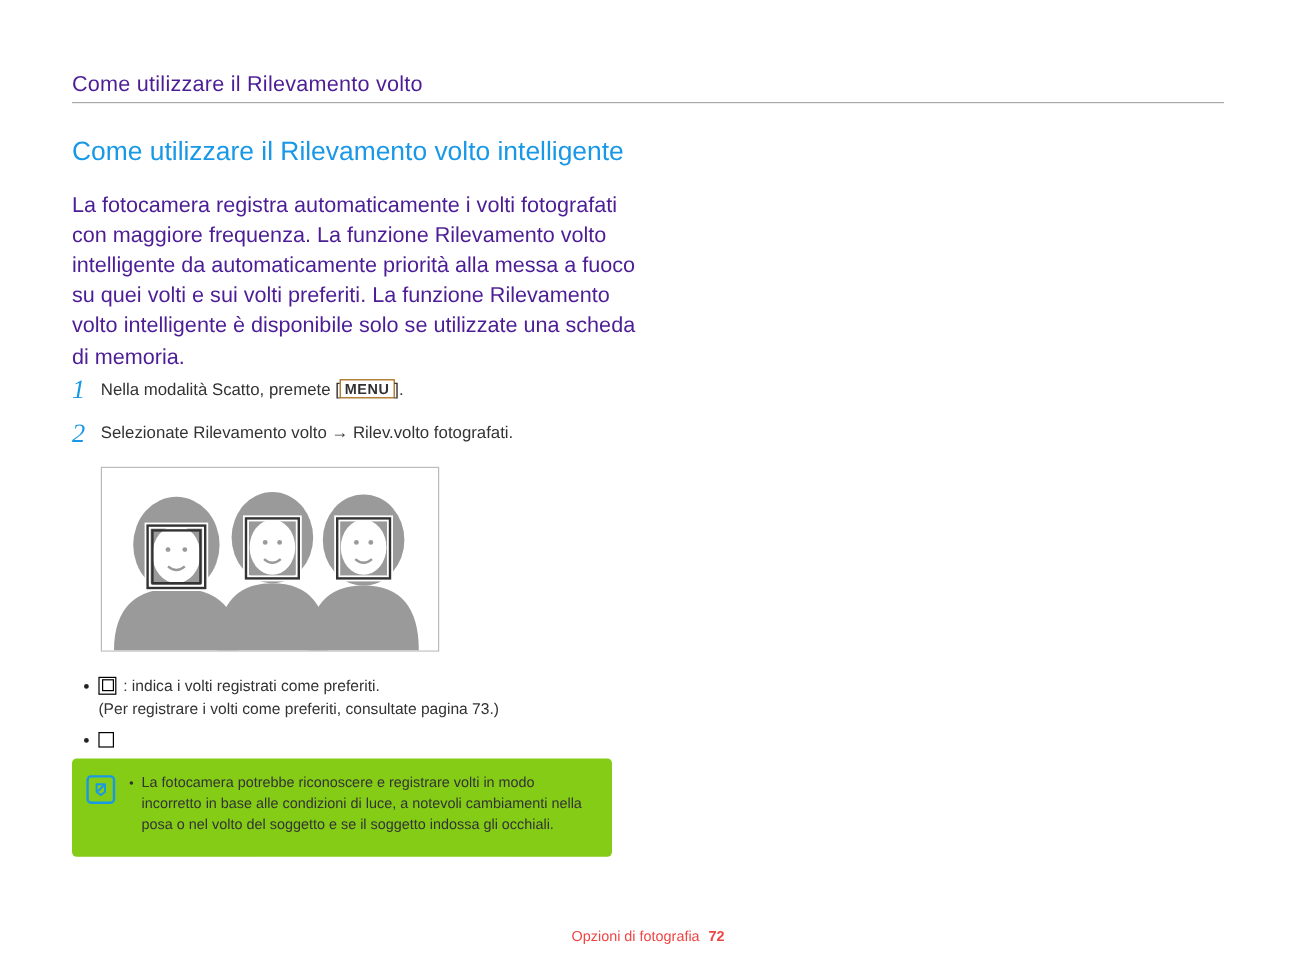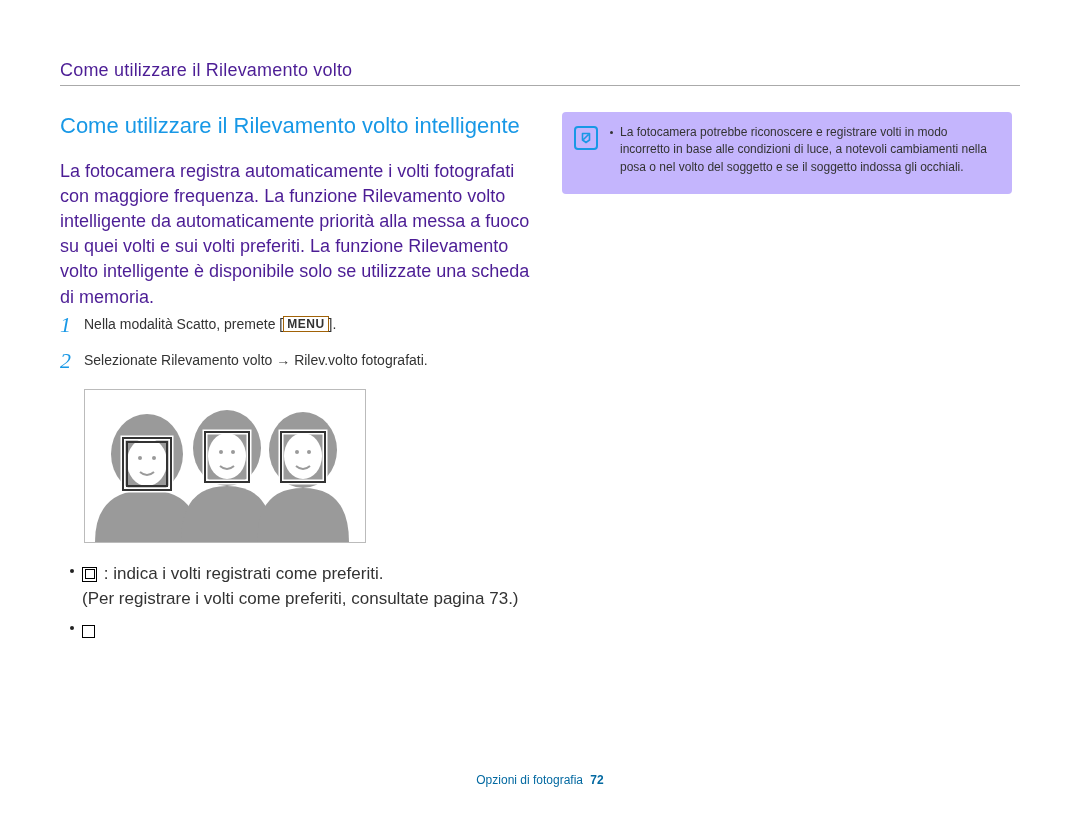--- a/index.html
+++ b/index.html
@@ -25,21 +25,21 @@
     margin-bottom: 4px;
     letter-spacing: 0.2px;
   }
   .hr {
     border: none;
     border-top: 1px solid #aaa;
     margin: 0 0 26px 0;
   }
   .columns {
     display: flex;
-    gap: 32px;
+    flex-direction: column;
   }
   .col-left {
     flex: 1;
     max-width: 470px;
   }
   .col-right {
     flex: 1;
     max-width: 450px;
   }
   h2.section-title {
@@ -91,21 +91,21 @@
   .illus-wrap {
     margin: 14px 0 14px 24px;
   }
   .illus {
     width: 280px;
     height: 152px;
     border: 1px solid #bbb;
   }
   .legend {
     margin-left: 10px;
-    font-size: 17px;
+    font-size: 13px;
     line-height: 1.5;
   }
   .legend-item {
     display: flex;
     align-items: flex-start;
     margin-bottom: 6px;
   }
   .dot {
     width: 4px;
     height: 4px;
@@ -119,21 +119,21 @@
     width: 11px;
     height: 11px;
     border: 2px solid #000;
     vertical-align: -2px;
     margin-right: 1px;
   }
   .square-icon.single {
     border-width: 1.5px;
   }
   .note-box {
-    background: #c4b5fd;
+    background: #84cc16;
     border-radius: 4px;
     padding: 12px 16px 12px 12px;
     display: flex;
     gap: 12px;
   }
   .note-icon {
     width: 20px;
     height: 20px;
     flex-shrink: 0;
     border: 2px solid #1898e6;
@@ -167,21 +167,21 @@
     background: #333;
     border-radius: 50%;
   }
   .footer {
     position: absolute;
     bottom: 28px;
     left: 0;
     right: 0;
     text-align: center;
     font-size: 12px;
-    color: #0369a1;
+    color: #ef4444;
   }
   .footer .pnum {
     font-weight: 600;
     margin-left: 4px;
   }
 </style>
 </head>
 <body>
 
 <div class="page">

